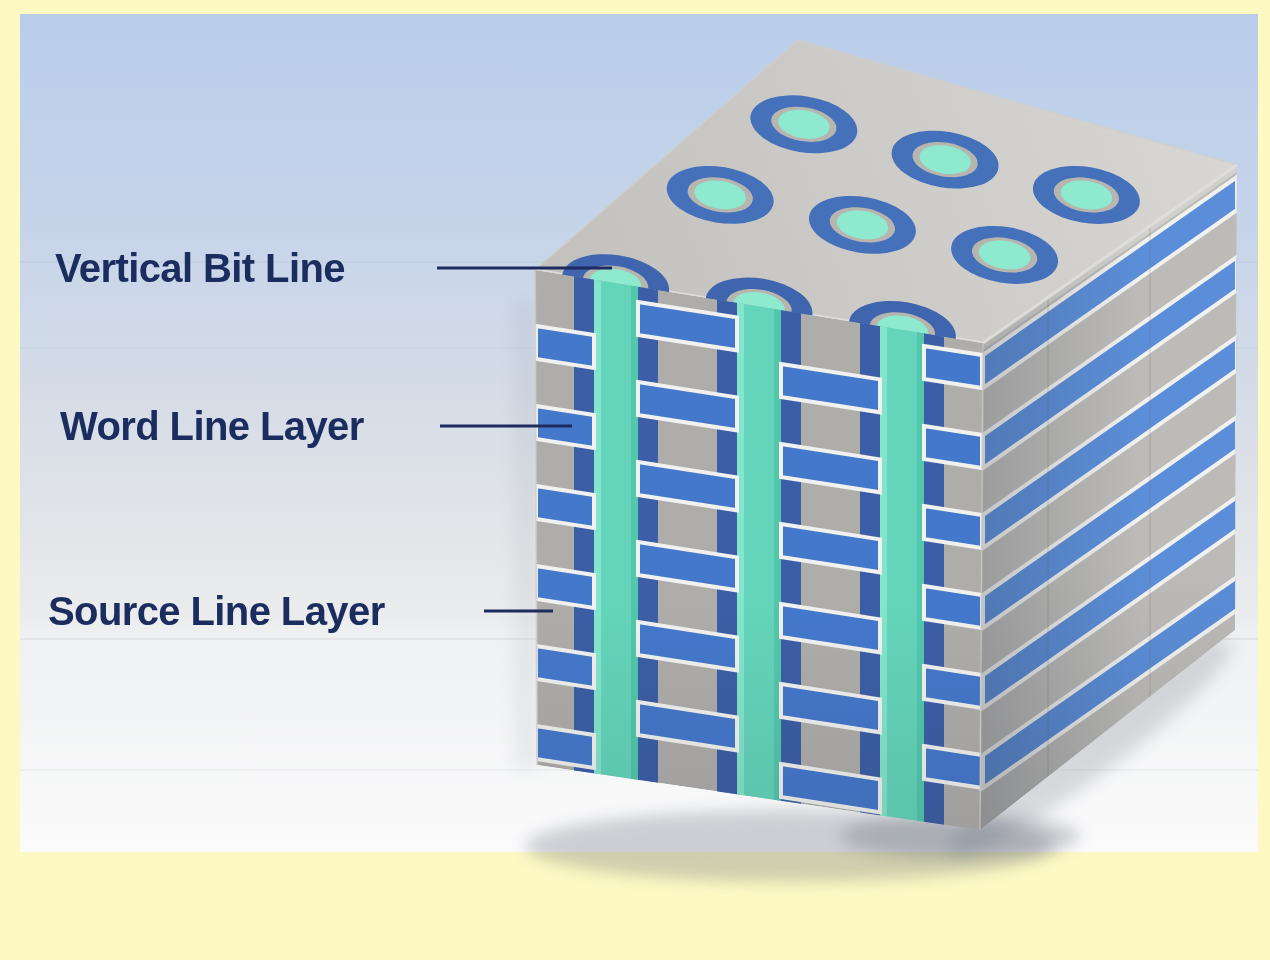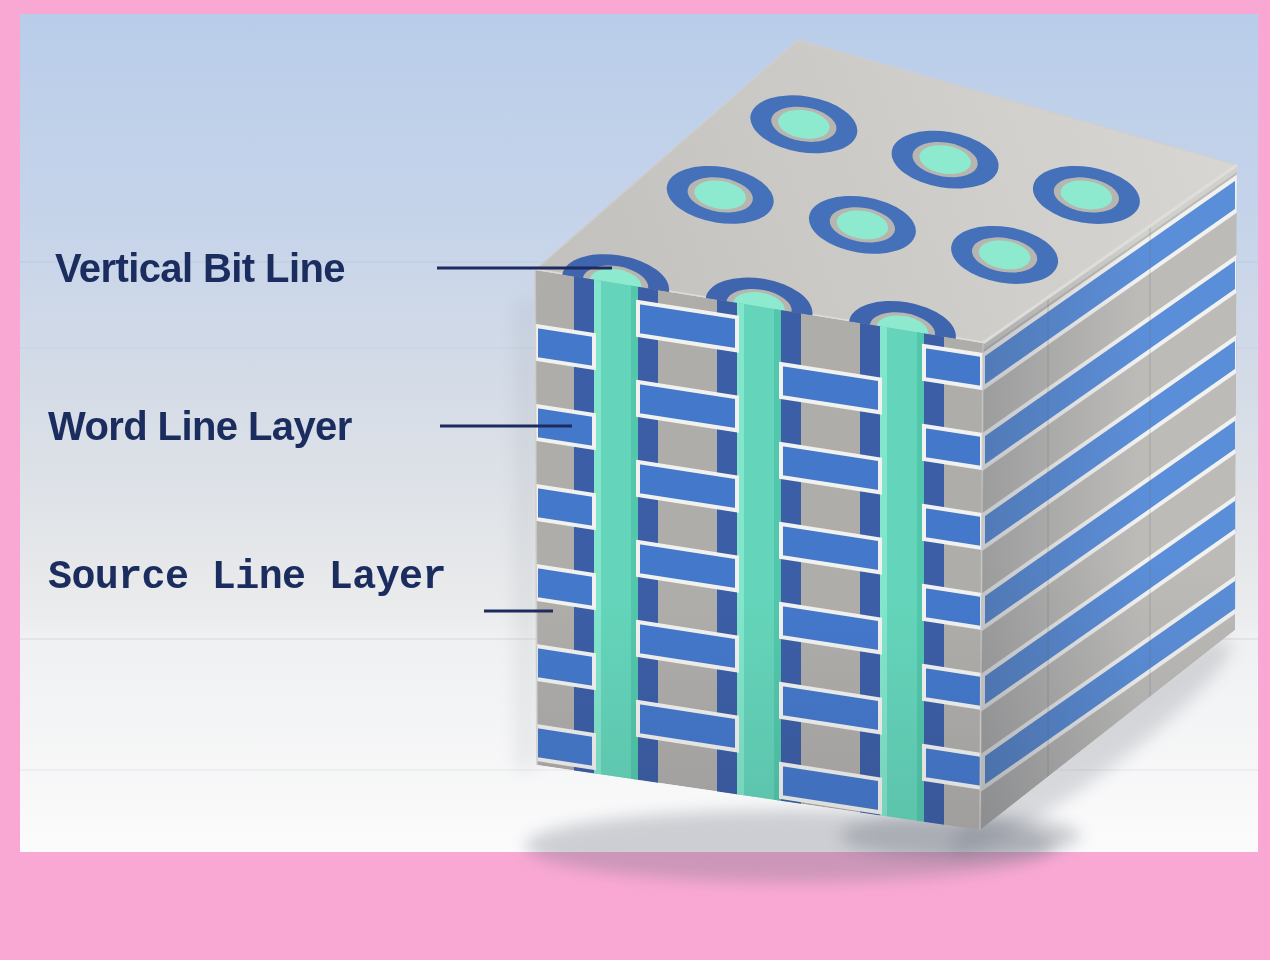--- a/index.html
+++ b/index.html
@@ -1,16 +1,16 @@
 <!DOCTYPE html>
 <html style="--label-text: #1b2c5e; --callout-line: #1d2b5f; --caption-text: #3d3e40; --bg-top: #b9cdea; --bg-bottom: #fbfbfc; --top-face: #cbcac7; --left-face: #aeadaa; --right-face-gray: #bcbbb8; --stripe-blue: #5b8ed8; --bar-blue: #4478cb; --ring-blue: #4471ba; --ring-navy: #3c5ea6; --teal: #64d5ba; --teal-top: #8deacf; --white-sep: #f1f1ef;"><head>
 <meta charset="utf-8">
 <style>
   html,body{margin:0;padding:0;background:#ffffff;}
-  .page{position:relative;width:1270px;height:960px;background:#f9a8d4;overflow:hidden;
+  .page{position:relative;width:1270px;height:960px;background:#fef9c3;overflow:hidden;
         font-family:"Liberation Sans", sans-serif;}
   .figure-wrap{position:absolute;left:0;top:0;width:1270px;height:960px;}
   svg{position:absolute;left:0;top:0;}
   .lbl{position:absolute;font:700 40px "Liberation Sans",sans-serif;color:var(--label-text);
        letter-spacing:-0.6px;white-space:nowrap;}
   .caption{position:absolute;left:20px;top:896px;font:700 30px "Liberation Sans",sans-serif;
        color:var(--caption-text);letter-spacing:-0.3px;white-space:nowrap;}
   
   .rf-base{fill:var(--right-face-gray);}
   .lf-base{fill:var(--left-face);}
@@ -211,17 +211,17 @@
         </g>
 
       <g>
         <line class="callout" x1="437" y1="268" x2="612" y2="268"></line>
         <line class="callout" x1="440" y1="426" x2="572" y2="426"></line>
         <line class="callout" x1="484" y1="611" x2="553" y2="611"></line>
       </g>
     </svg>
 
     <div class="lbl" style="left:55px;top:246px;">Vertical Bit Line</div>
-    <div class="lbl" style="left:48px;top:404px;">Word Line Layer</div>
-    <div class="lbl" style="left:48px;top:555px;font-family:Liberation Mono, monospace;">Source Line Layer</div>
+    <div class="lbl" style="left:60px;top:404px;">Word Line Layer</div>
+    <div class="lbl" style="left:48px;top:589px;">Source Line Layer</div>
 
   </div>
 </div>
 
 </body></html>

